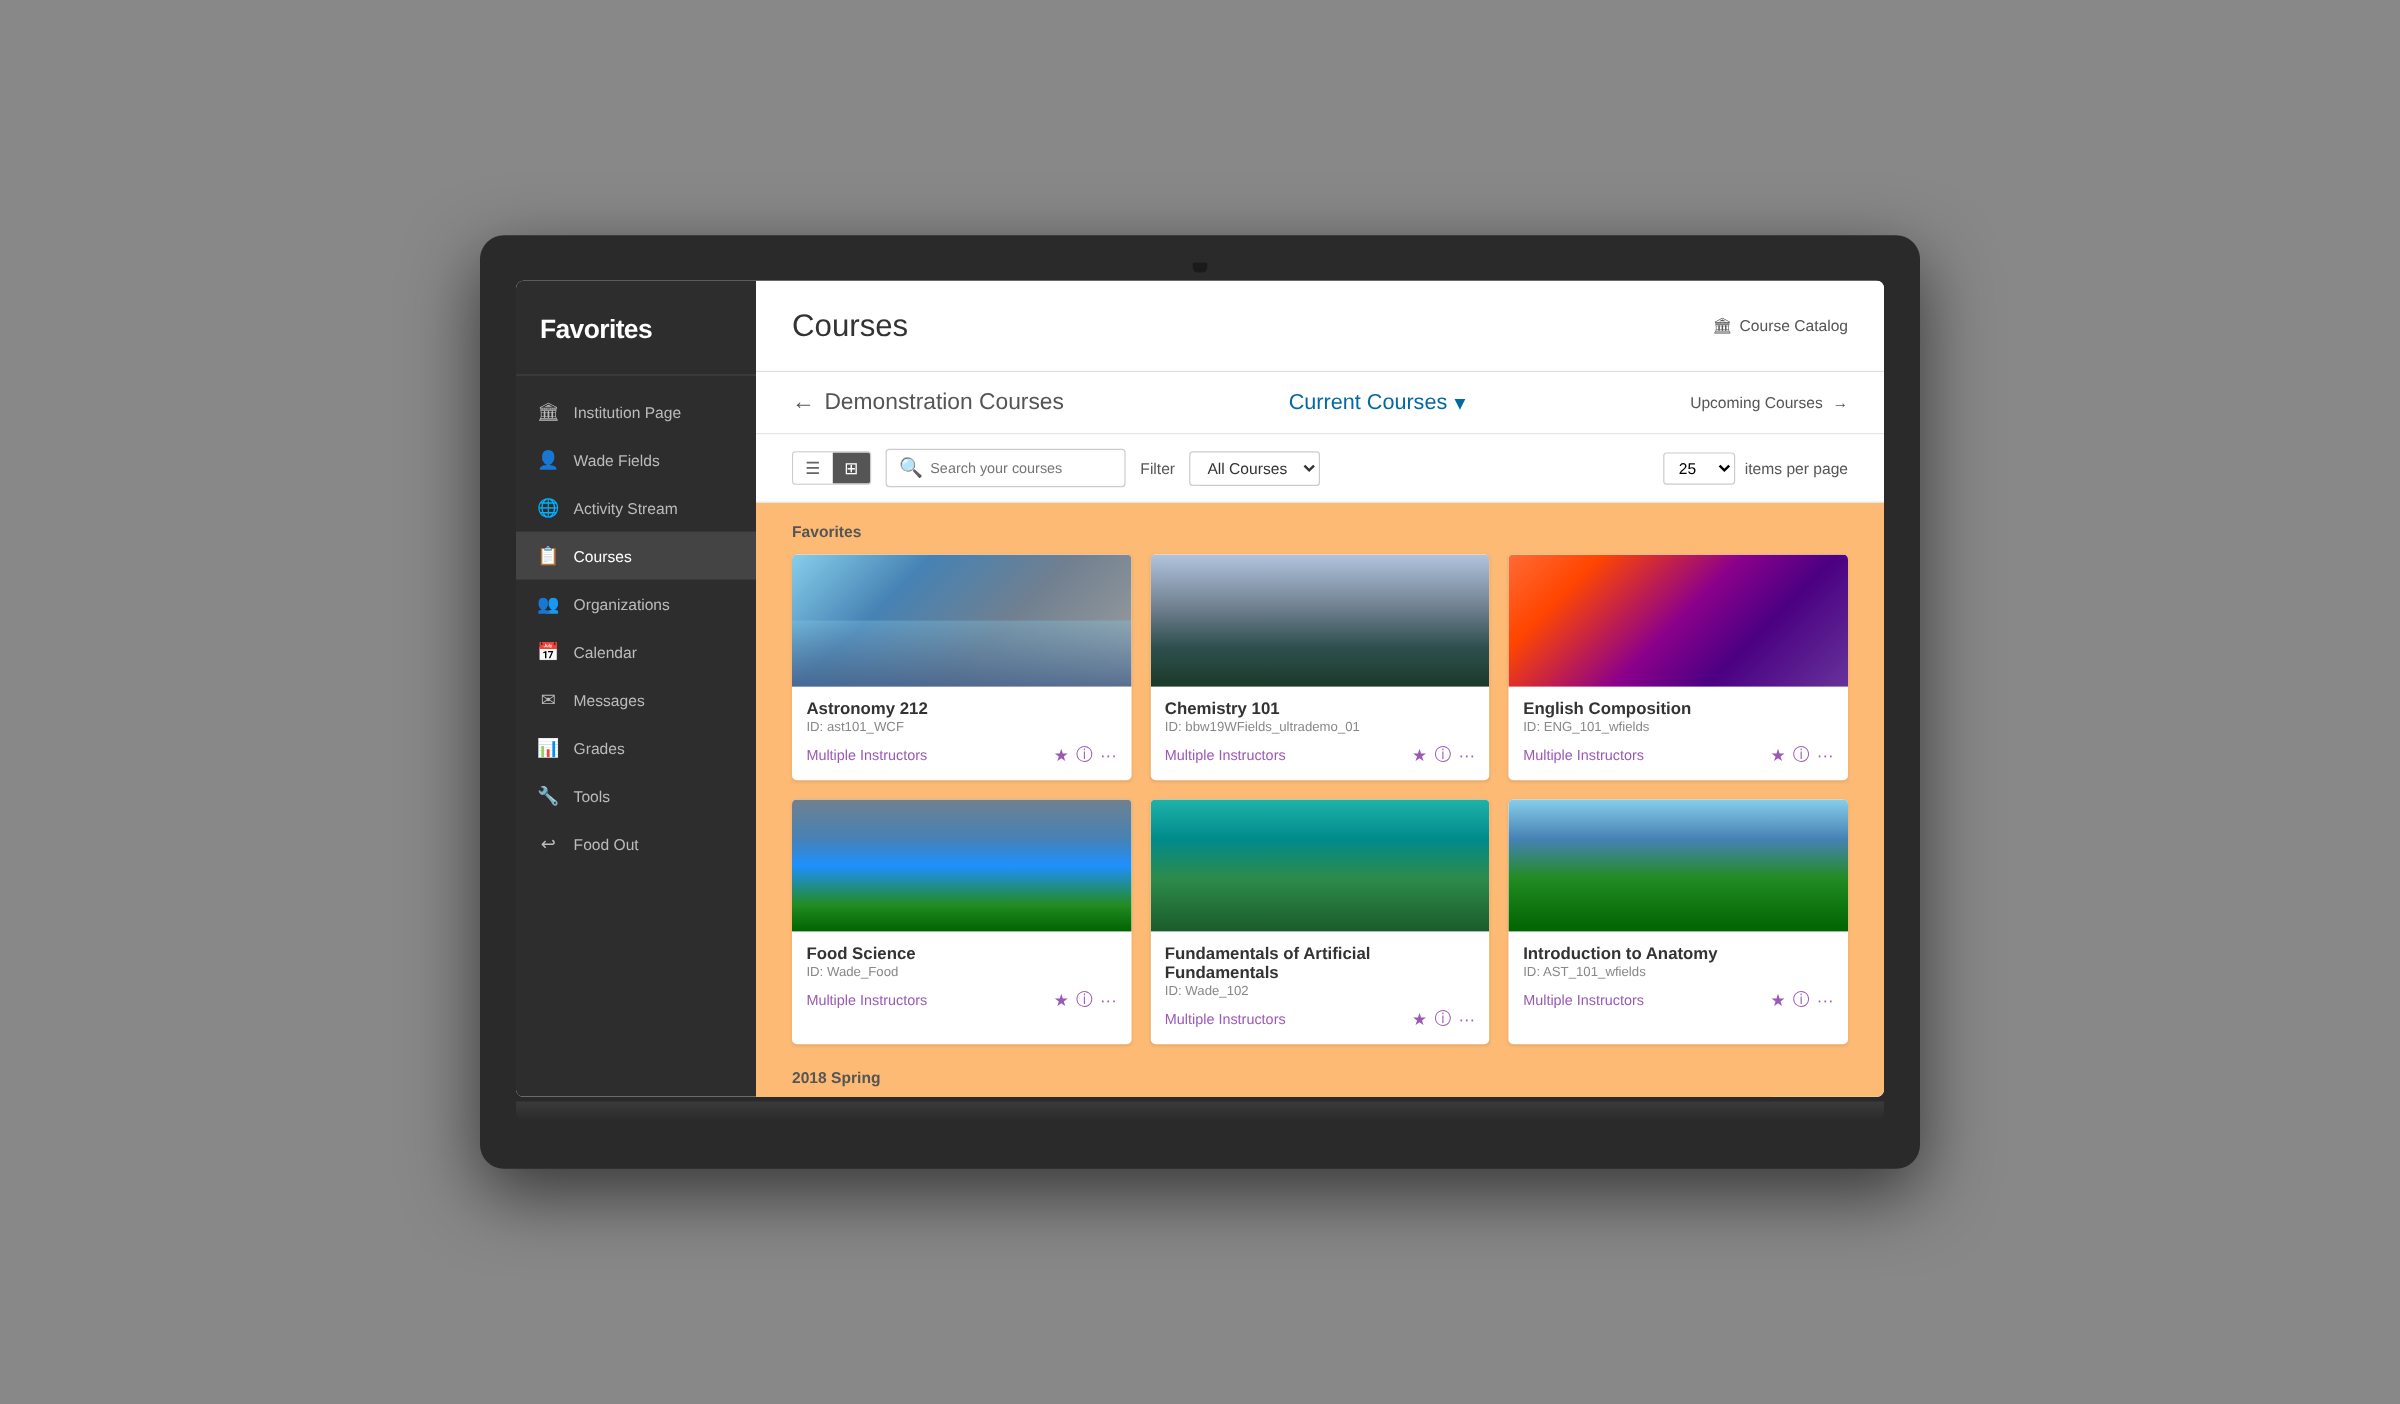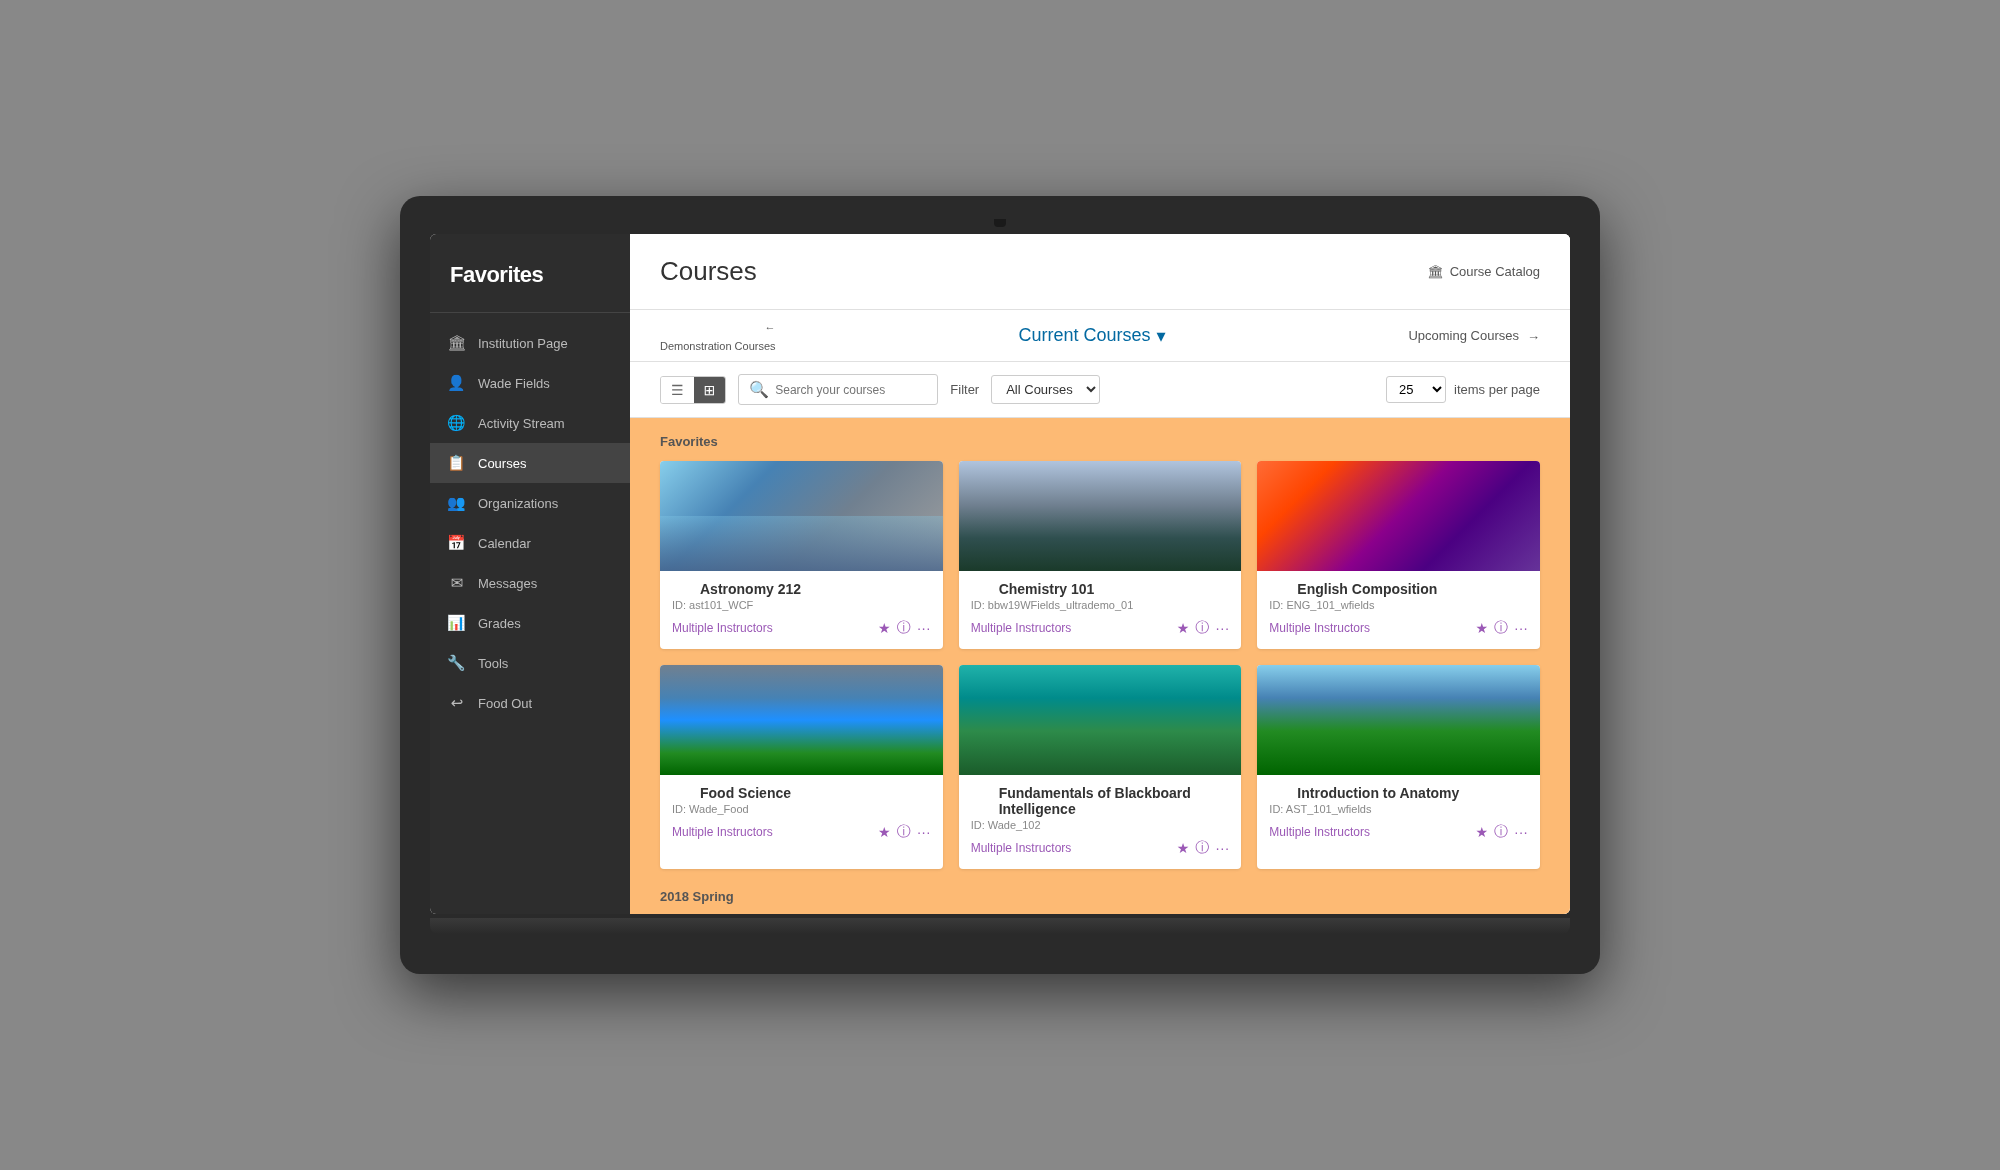--- a/index.html
+++ b/index.html
@@ -110,24 +110,23 @@
       align-items: center;
       justify-content: space-between;
       border-bottom: 1px solid #e0e0e0;
       height: 52px;
       flex-shrink: 0;
     }
     .nav-prev {
       display: flex;
       align-items: flex-end;
       gap: 8px;
-      font-size: 11px;
+      font-size: 19px;
       color: #555;
       cursor: pointer;
-      flex-direction: column;
     }
     .nav-current {
       display: flex;
       align-items: center;
       gap: 6px;
       font-size: 18px;
       font-weight: 500;
       color: #0369a1;
       cursor: pointer;
     }
@@ -289,21 +288,20 @@
       height: 110px;
     }
     .course-info {
       padding: 10px 12px 12px;
     }
     .course-name {
       font-size: 14px;
       font-weight: 600;
       color: #333;
       margin-bottom: 2px;
-      margin-left: 28px;
     }
     .course-id {
       font-size: 11px;
       color: #888;
       margin-bottom: 8px;
     }
     .course-footer {
       display: flex;
       align-items: center;
       justify-content: space-between;
@@ -515,21 +513,21 @@
               <span class="action-icon filled">★</span>
               <span class="action-icon">ⓘ</span>
               <span class="action-icon">···</span>
             </div>
           </div>
         </div>
               </div>
               <div class="course-card">
                 <div class="course-image img-ai"></div>
                 <div class="course-info">
-          <div class="course-name">Fundamentals of Blackboard Intelligence</div>
+          <div class="course-name">Fundamentals of Artificial Fundamentals</div>
           <div class="course-id">ID: Wade_102</div>
           <div class="course-footer">
             <a class="instructors-link">Multiple Instructors</a>
             <div class="course-actions">
               <span class="action-icon filled">★</span>
               <span class="action-icon">ⓘ</span>
               <span class="action-icon">···</span>
             </div>
           </div>
         </div>

